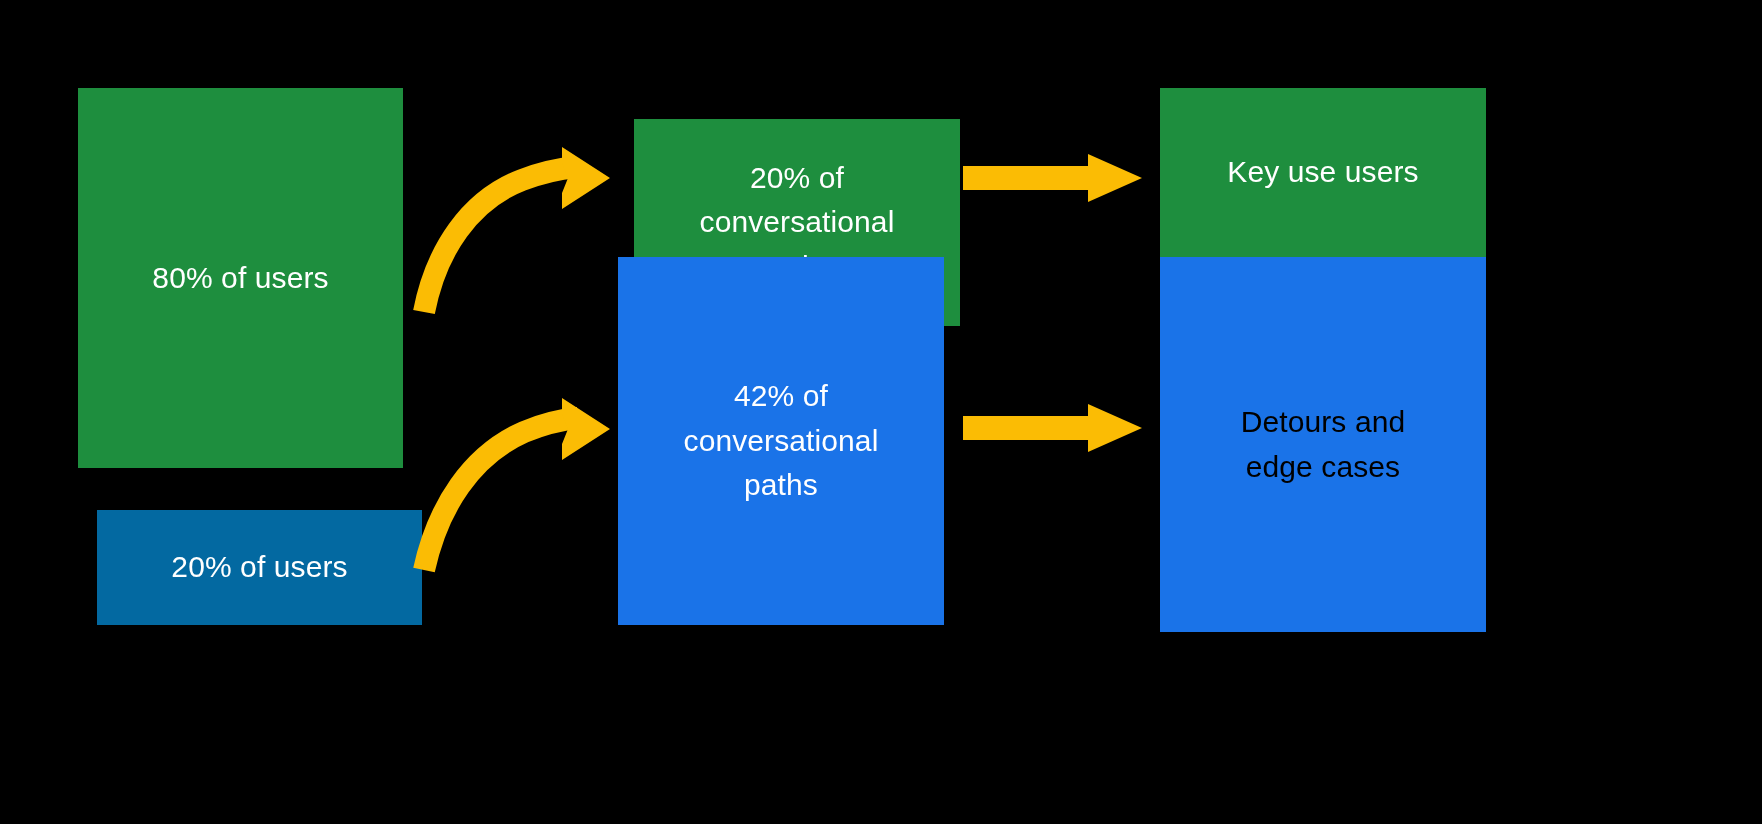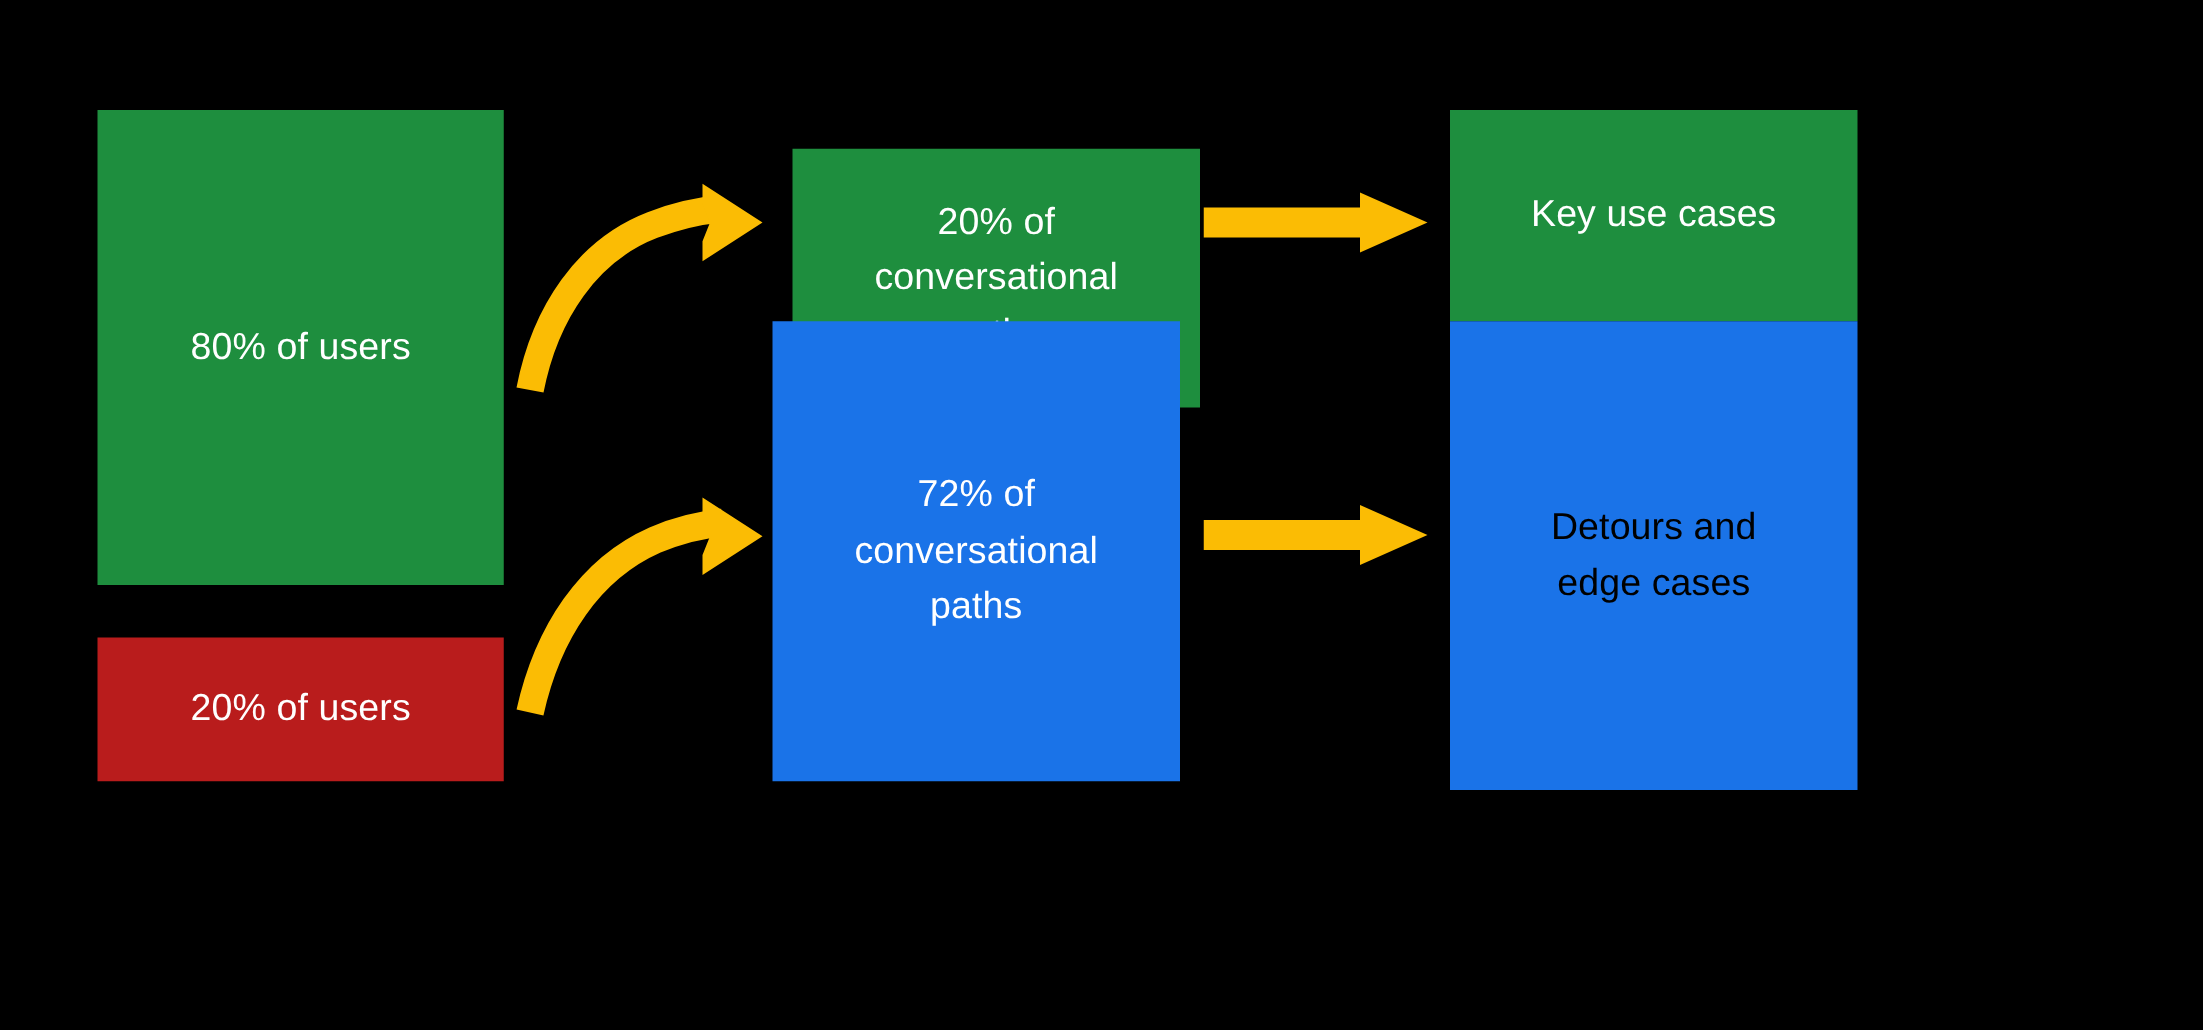--- a/index.html
+++ b/index.html
@@ -78,41 +78,41 @@
 </style>
 </head>
 <body>
 
 <div id="stage" style="background: rgb(0, 0, 0);">
 
   <div class="column" id="col-users">
     <div class="seg top" style="background: rgb(30, 142, 62);">
       <span class="seg-label" style="color: rgb(255, 255, 255);">80% of users</span>
     </div>
-    <div class="seg bot" style="background: #b91c1c;">
+    <div class="seg bot" style="background: #0369a1; margin-left: 19px;">
       <span class="seg-label" style="color: rgb(255, 255, 255);">20% of users</span>
     </div>
   </div>
 
   <div class="column" id="col-paths">
     <div class="seg top" style="background: rgb(30, 142, 62);">
       <span class="seg-label" style="color: rgb(255, 255, 255);">20% of
 conversational
 paths</span>
     </div>
     <div class="seg bot" style="background: rgb(26, 115, 232);">
-      <span class="seg-label" style="color: rgb(255, 255, 255);">72% of
+      <span class="seg-label" style="color: rgb(255, 255, 255);">42% of
 conversational
 paths</span>
     </div>
   </div>
 
   <div class="column" id="col-cases">
     <div class="seg top" style="background: rgb(30, 142, 62);">
-      <span class="seg-label" style="color: rgb(255, 255, 255);">Key use cases</span>
+      <span class="seg-label" style="color: rgb(255, 255, 255);">Key use users</span>
     </div>
     <div class="seg bot" style="background: rgb(26, 115, 232);">
       <span class="seg-label" style="color: #000000;">Detours and
 edge cases</span>
     </div>
   </div>
 
   <svg class="arrow-svg" id="curved-arrows" viewBox="0 0 1762 824">
 
     <g>

